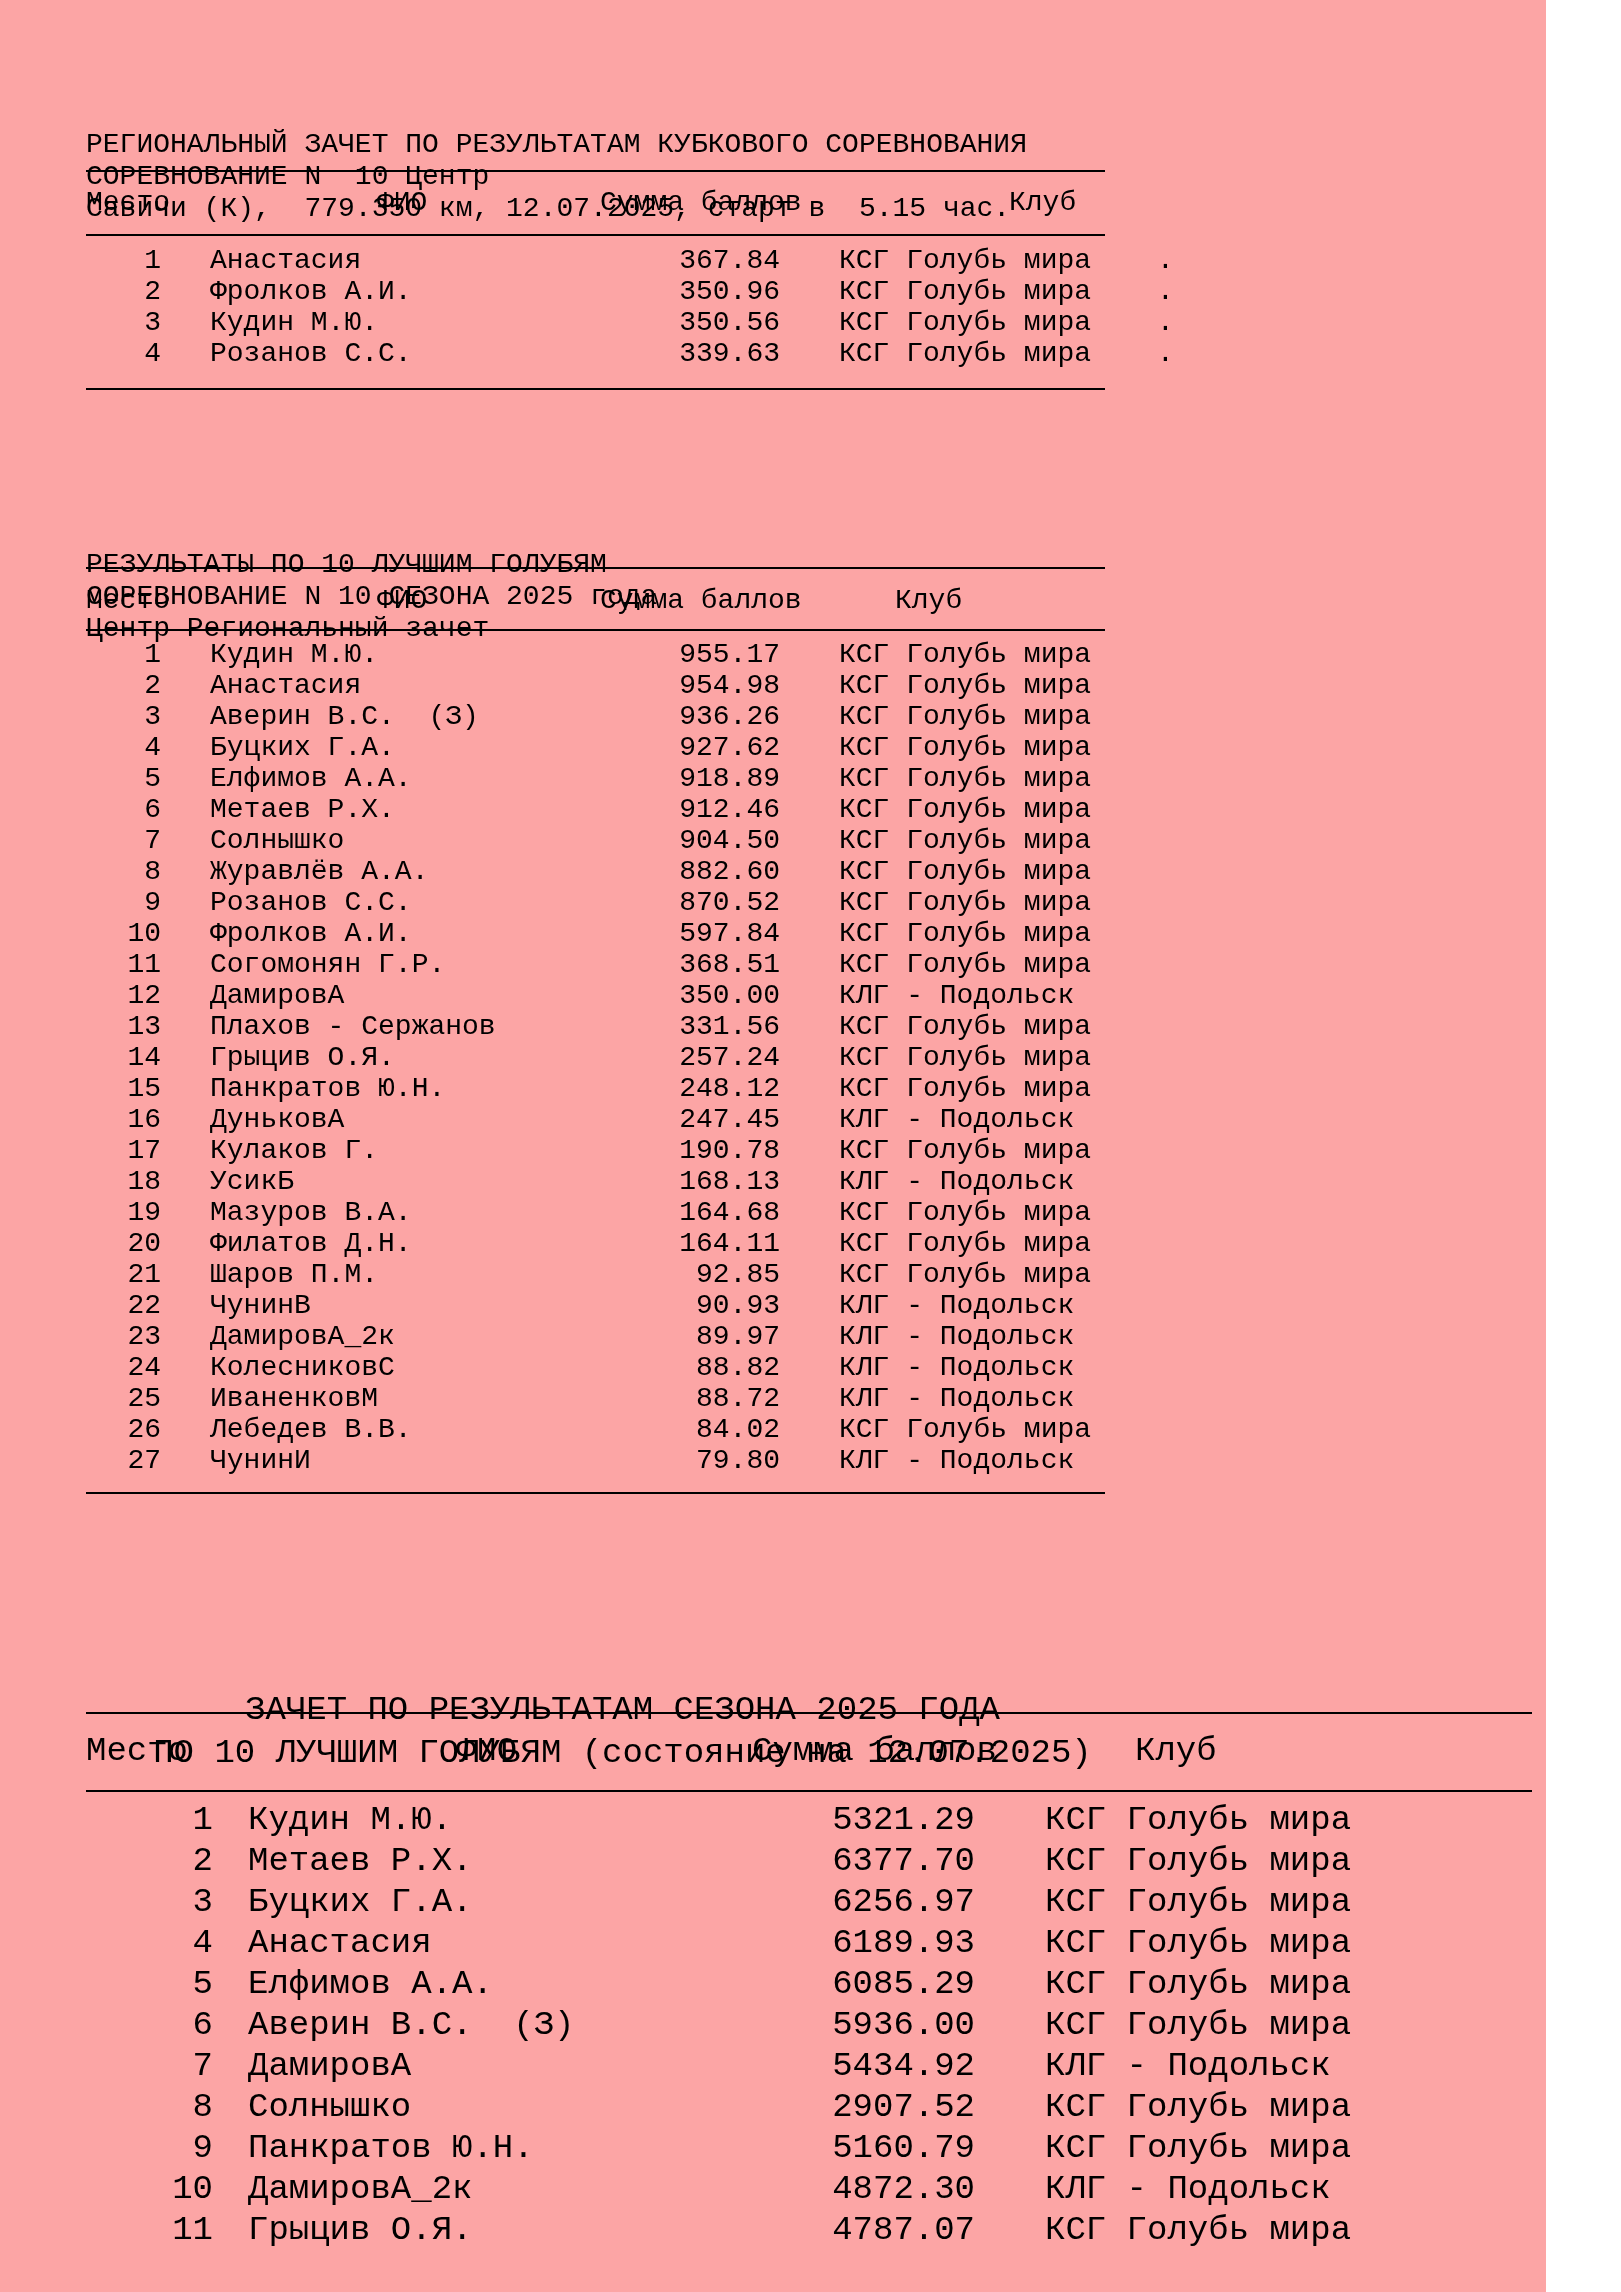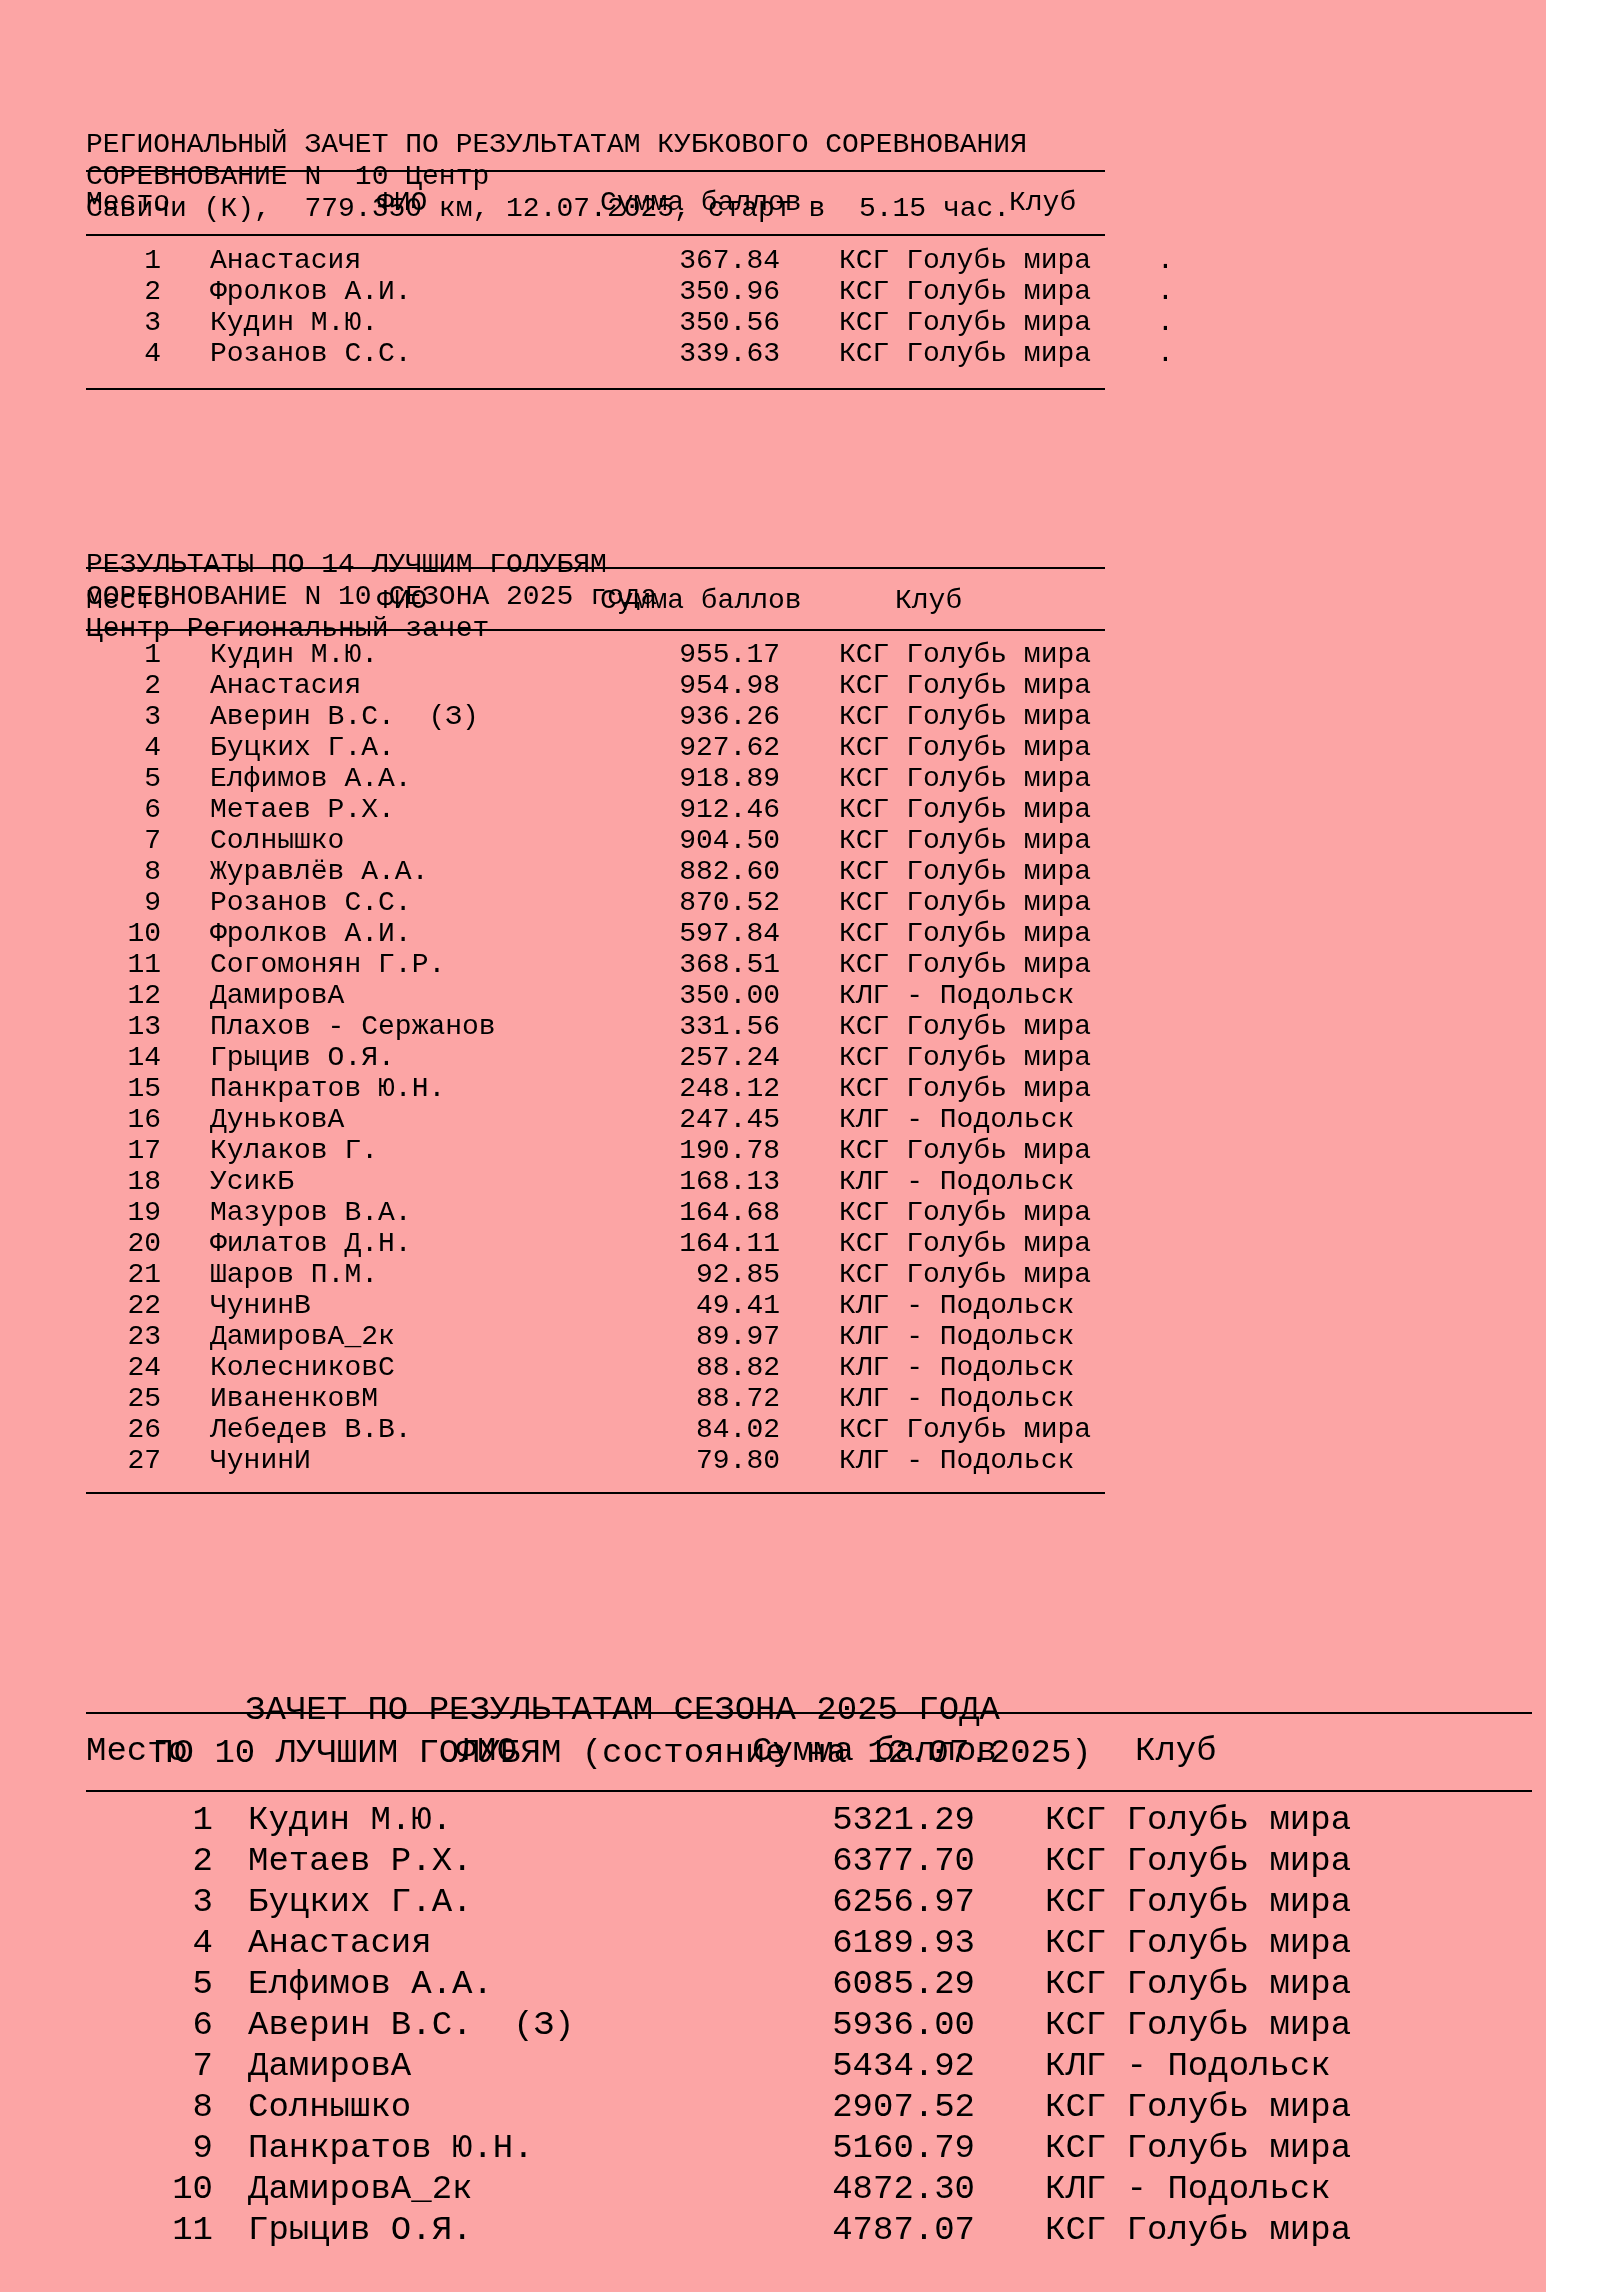--- a/index.html
+++ b/index.html
@@ -86,21 +86,21 @@
         <span class="c-name">Розанов С.С.</span>
         <span class="c-score">339.63</span>
         <span class="c-club">КСГ Голубь мира</span>
         <span class="c-tail">.</span>
       </div>
     </div>
   <div class="rule" style="left:86px;top:388px;width:1019px;"></div>
 
   <div class="titleblock small" style="left:86px;top:453px;">
     
-  <div>РЕЗУЛЬТАТЫ ПО 14 ЛУЧШИМ ГОЛУБЯМ</div><div>СОРЕВНОВАНИЕ N 10 СЕЗОНА 2025 года</div><div>Центр Региональный зачет</div></div>
+  <div>РЕЗУЛЬТАТЫ ПО 10 ЛУЧШИМ ГОЛУБЯМ</div><div>СОРЕВНОВАНИЕ N 10 СЕЗОНА 2025 года</div><div>Центр Региональный зачет</div></div>
 
   <div class="rule" style="left:86px;top:567px;width:1019px;"></div>
   <div class="thead small" style="left:86px;top:576px;width:1176px;">
     <span style="left:0;">Место</span>
     <span style="left:291px;">ФИО</span>
     <span style="left:514px;">Сумма баллов</span>
     <span style="left:809px;">Клуб</span>
   </div>
   <div class="rule" style="left:86px;top:629px;width:1019px;"></div>
   <div class="rows rows-12 small" style="left:86px;top:639px;">
@@ -248,21 +248,21 @@
       <div class="trow">
         <span class="c-place">21</span>
         <span class="c-name">Шаров П.М.</span>
         <span class="c-score">92.85</span>
         <span class="c-club">КСГ Голубь мира</span>
       </div>
 
       <div class="trow">
         <span class="c-place">22</span>
         <span class="c-name">ЧунинВ</span>
-        <span class="c-score">49.41</span>
+        <span class="c-score">90.93</span>
         <span class="c-club">КЛГ - Подольск</span>
       </div>
 
       <div class="trow">
         <span class="c-place">23</span>
         <span class="c-name">ДамировА_2к</span>
         <span class="c-score">89.97</span>
         <span class="c-club">КЛГ - Подольск</span>
       </div>
 

